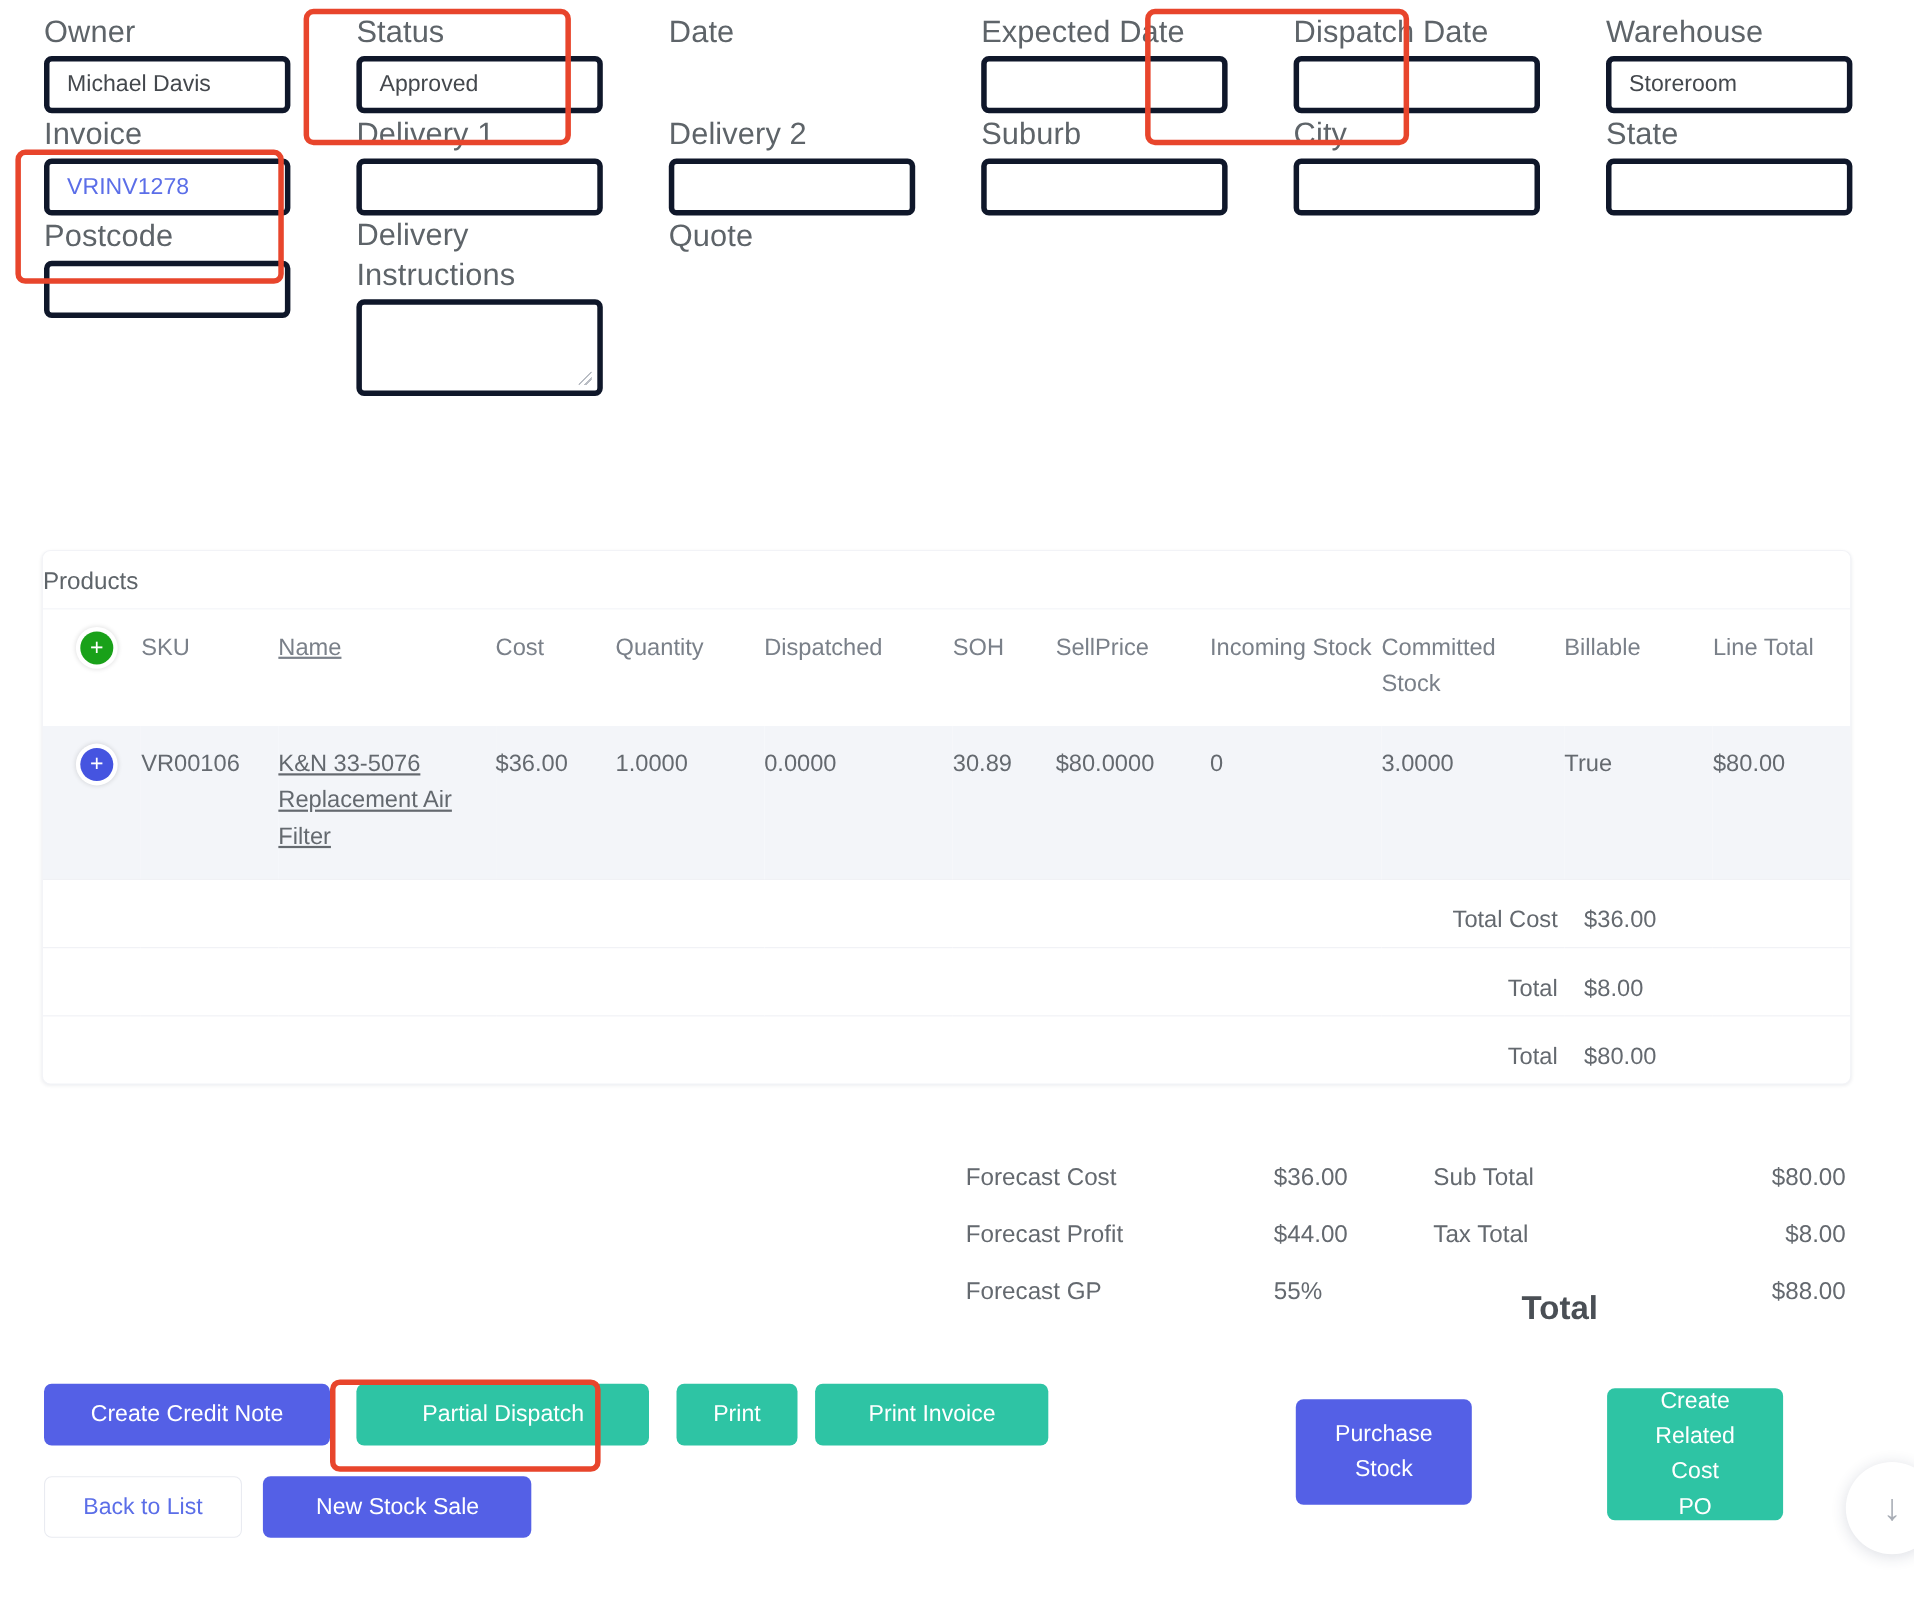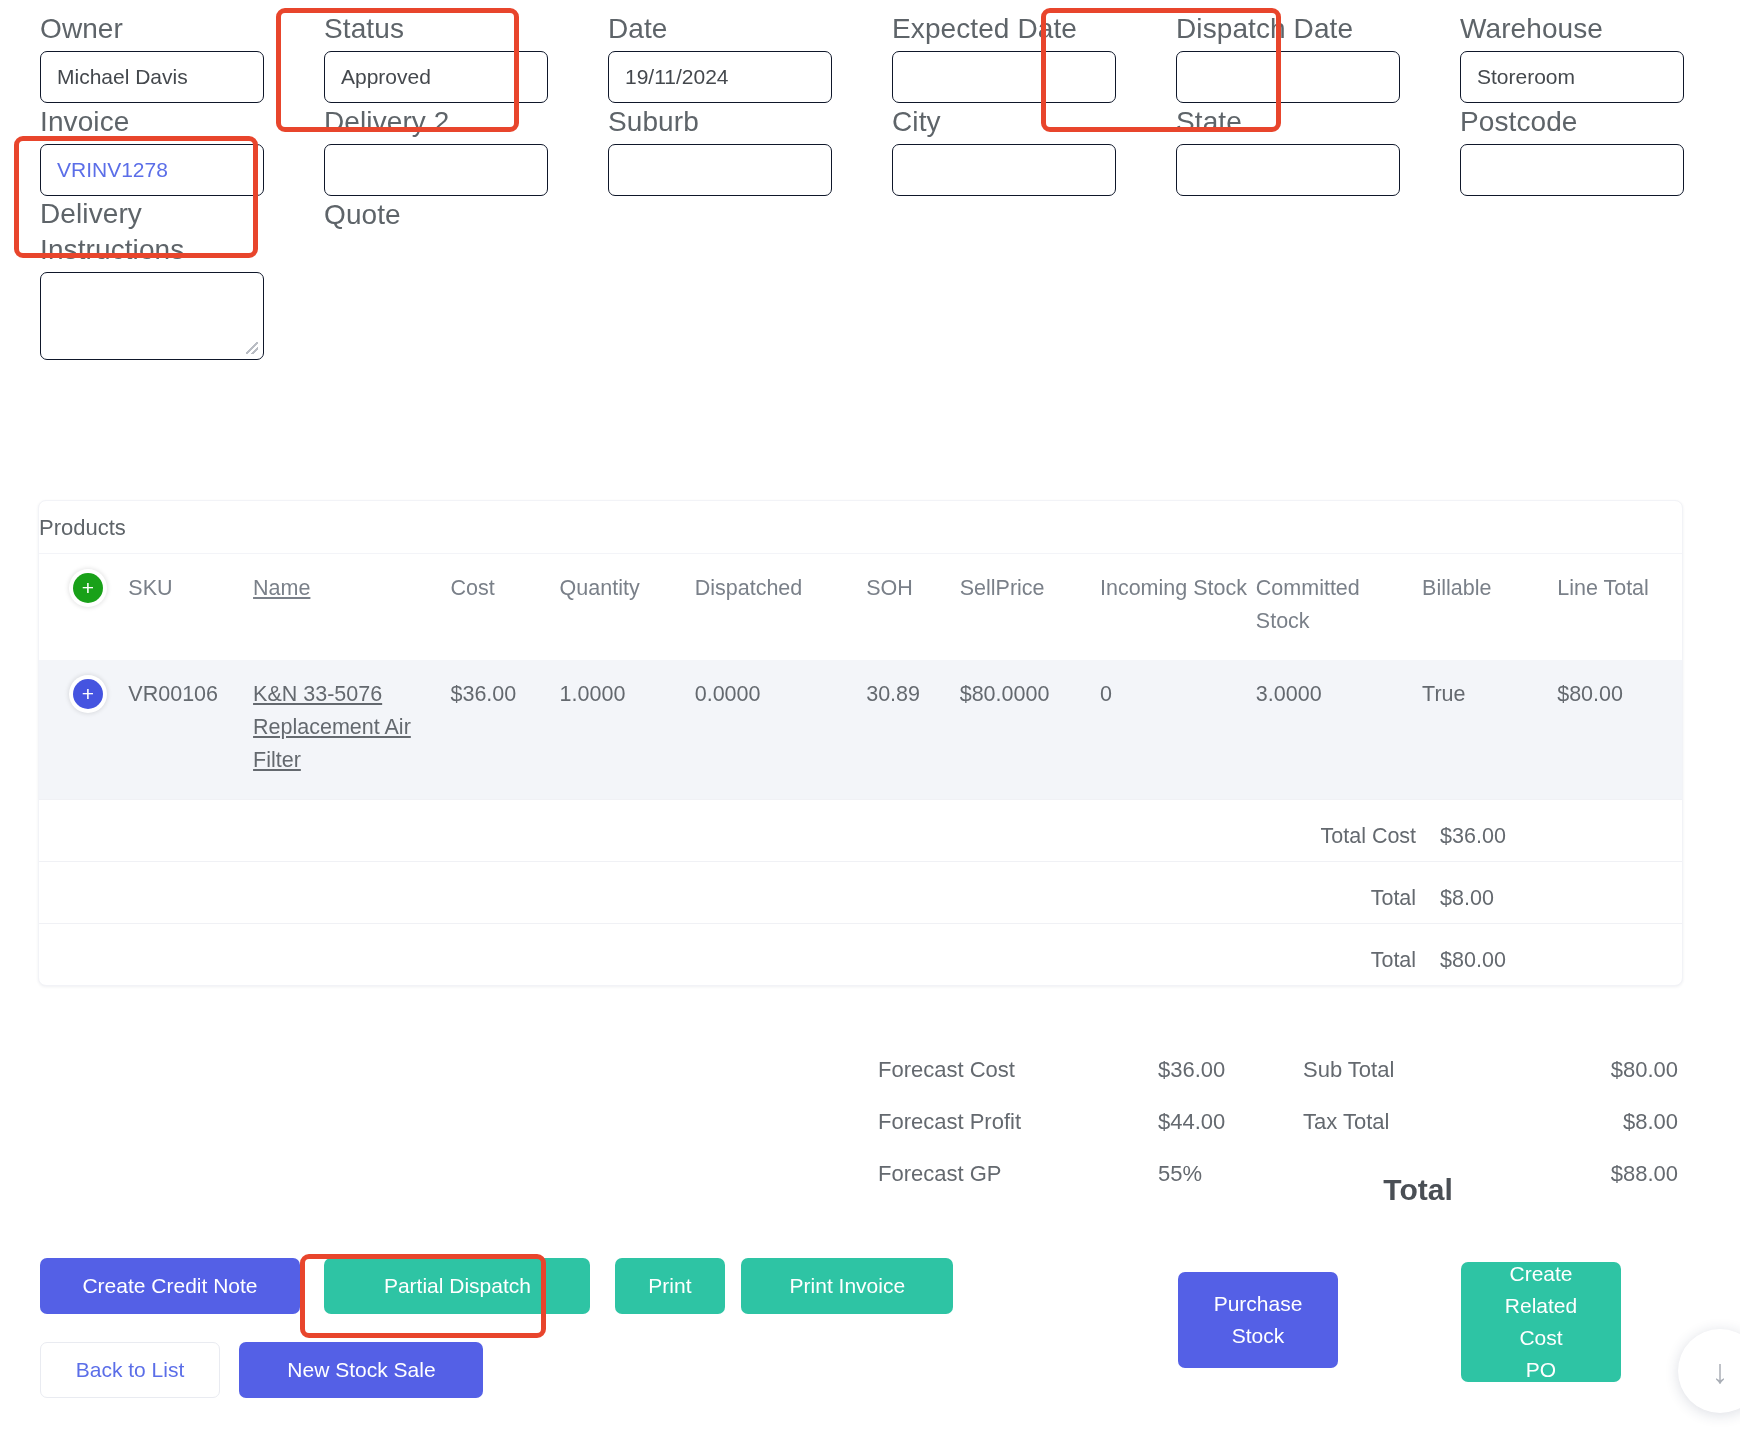--- a/index.html
+++ b/index.html
@@ -27,21 +27,21 @@
     color: #5e6469;
     letter-spacing: .1px;
     line-height: 37px;
     font-weight: 400;
     min-height: 37px;
   }
   .field-label.two-line { line-height: 36px; }
   .control {
     margin-top: 4px;
     height: 52px;
-    border: 1px solid #0f172a;
+    border: 5px solid #0f172a;
     border-radius: 7px;
     background: #fff;
     display: flex;
     align-items: center;
     padding: 0 16px;
     font-size: 21px;
     color: #44484d;
   }
   .control.link { color: #5b6ee8; }
   .control.textarea {
@@ -206,21 +206,20 @@
       <div class="control">Michael Davis</div>
     </div>
 
     <div class="field">
       <div class="field-label">Status</div>
       <div class="control">Approved</div>
     </div>
 
     <div class="field">
       <div class="field-label">Date</div>
-      <div class="control">19/11/2024</div>
     </div>
 
     <div class="field">
       <div class="field-label">Expected Date</div>
       <div class="control"></div>
     </div>
 
     <div class="field">
       <div class="field-label">Dispatch Date</div>
       <div class="control"></div>
@@ -229,20 +228,24 @@
     <div class="field">
       <div class="field-label">Warehouse</div>
       <div class="control">Storeroom</div>
     </div>
 
     <div class="field">
       <div class="field-label">Invoice</div>
       <div class="control link">VRINV1278</div>
     </div>
 
+    <div class="field">
+      <div class="field-label">Delivery 1</div>
+      <div class="control"></div>
+    </div>
 
     <div class="field">
       <div class="field-label">Delivery 2</div>
       <div class="control"></div>
     </div>
 
     <div class="field">
       <div class="field-label">Suburb</div>
       <div class="control"></div>
     </div>

